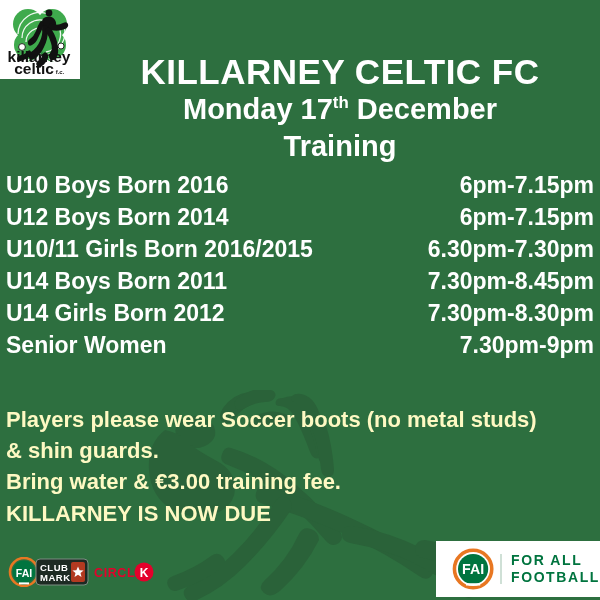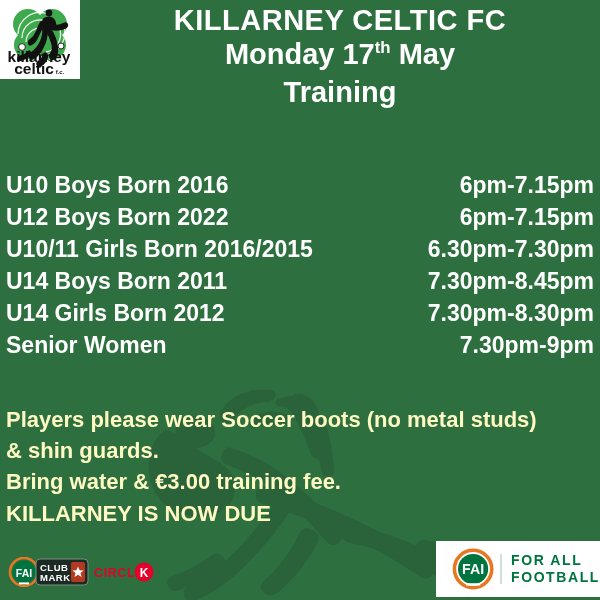--- a/index.html
+++ b/index.html
@@ -48,25 +48,26 @@
   .header {
     position: absolute;
     left: 80px;
     right: 0;
     top: 4px;
     text-align: center;
     z-index: 2;
   }
   .title-main {
     color: #ffffff;
-    font-size: 29px;
+    font-size: 35px;
     font-weight: bold;
     letter-spacing: 0.5px;
     line-height: 1.12;
     white-space: nowrap;
+    margin-top: 48px;
   }
   .title-sub {
     color: #ffffff;
     font-size: 29px;
     font-weight: bold;
     line-height: 1.28;
     white-space: nowrap;
   }
   .title-sub sup {
     font-size: 0.58em;
@@ -204,31 +205,31 @@
       <circle cx="22" cy="47" r="3.4" fill="#ffffff" stroke="#111111" stroke-width="0.9"></circle>
       <circle cx="61" cy="46" r="3" fill="#ffffff" stroke="#111111" stroke-width="0.9"></circle>
       <text x="39" y="62" text-anchor="middle" font-family="'Liberation Sans', sans-serif" font-size="15.5" font-weight="bold" fill="#111111">killarney</text>
       <text x="34" y="74" text-anchor="middle" font-family="'Liberation Sans', sans-serif" font-size="15.5" font-weight="bold" fill="#111111">celtic</text>
       <text x="60" y="74" text-anchor="middle" font-family="'Liberation Sans', sans-serif" font-size="6" font-weight="bold" fill="#111111">f.c.</text>
     </svg>
   </div>
 
   <div class="header">
     <div class="title-main">KILLARNEY CELTIC FC</div>
-    <div class="title-sub"><span>Monday 17</span><sup>th</sup><span> May</span></div>
+    <div class="title-sub"><span>Monday 17</span><sup>th</sup><span> December</span></div>
     <div class="title-sub">Training</div>
   </div>
 
   <div class="schedule">
     <div class="sched-row">
       <span class="sched-group">U10 Boys Born 2016</span>
       <span class="sched-time">6pm-7.15pm</span>
     </div>
     <div class="sched-row">
-      <span class="sched-group">U12 Boys Born 2022</span>
+      <span class="sched-group">U12 Boys Born 2014</span>
       <span class="sched-time">6pm-7.15pm</span>
     </div>
     <div class="sched-row">
       <span class="sched-group">U10/11 Girls Born 2016/2015</span>
       <span class="sched-time">6.30pm-7.30pm</span>
     </div>
     <div class="sched-row">
       <span class="sched-group">U14 Boys Born 2011</span>
       <span class="sched-time">7.30pm-8.45pm</span>
     </div>

